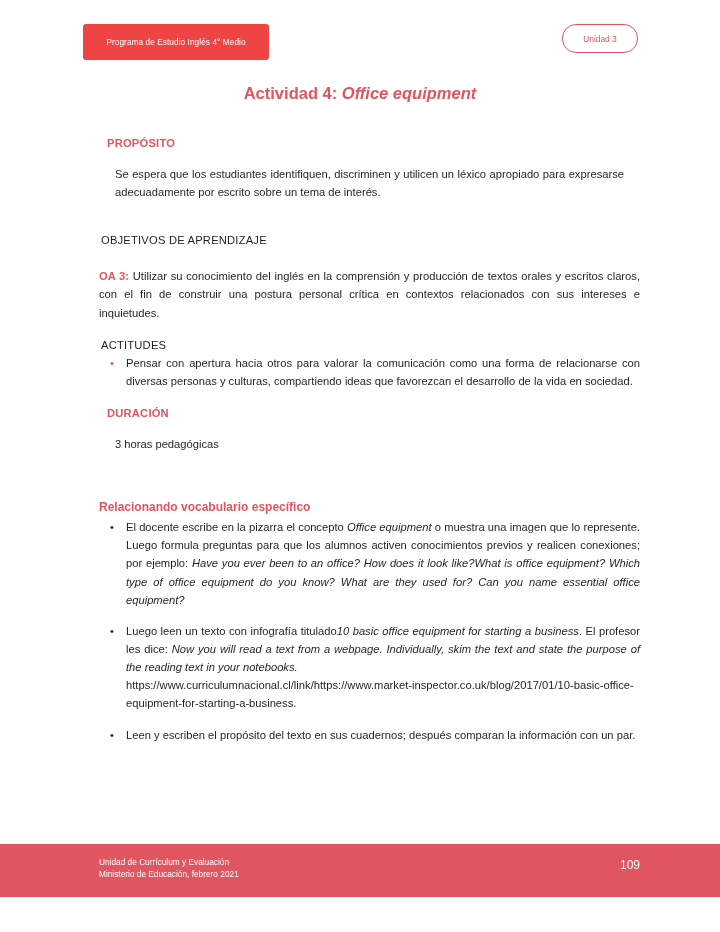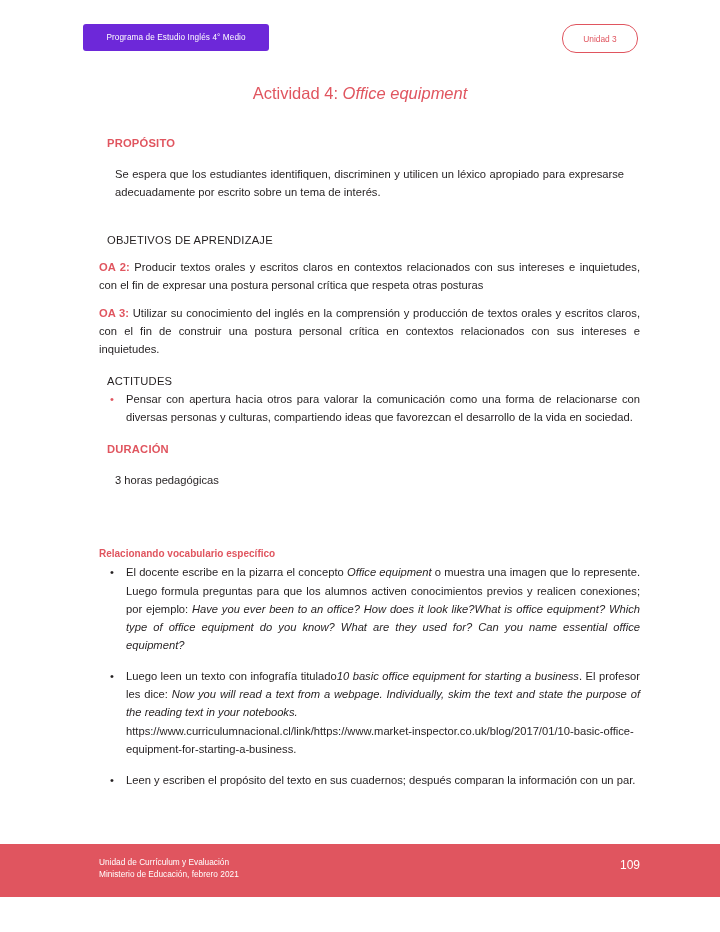--- a/index.html
+++ b/index.html
@@ -21,22 +21,22 @@
     height: 932px;
     box-sizing: border-box;
   }
 
   
   .header-bar {
     position: absolute;
     left: 83px;
     top: 24px;
     width: 186px;
-    height: 27px;
-    background: #6d28d9;
+    height: 36px;
+    background: #ef4444;
     border-radius: 3px;
     display: flex;
     align-items: center;
     justify-content: center;
   }
   .header-bar span {
     color: #ffffff;
     font-size: 8.2px;
     letter-spacing: 0.1px;
     white-space: nowrap;
@@ -61,21 +61,21 @@
   }
 
   
   .activity-title {
     position: absolute;
     left: 0;
     right: 0;
     top: 84px;
     text-align: center;
     font-size: 16.5px;
-    font-weight: normal;
+    font-weight: bold;
     color: #e0555f;
   }
   .activity-title .ital {
     font-style: italic;
   }
 
   
   .content {
     position: absolute;
     left: 99px;
@@ -88,21 +88,21 @@
     font-size: 11.2px;
     font-weight: bold;
     letter-spacing: 0.2px;
     margin: 0 0 3px 8px;
   }
   .sec-head-dark {
     color: #231f20;
     font-size: 11.2px;
     font-weight: normal;
     letter-spacing: 0.2px;
-    margin: 0 0 3px 8px;
+    margin: 0 0 3px 2px;
   }
   p.body {
     font-size: 11.2px;
     line-height: 1.62;
     margin: 16px;
     text-align: justify;
   }
   .gap-sm { height: 9px; }
   .gap-md { height: 17px; }
   .gap-lg { height: 22px; }
@@ -136,23 +136,23 @@
     left: 11px;
     top: 0;
     font-size: 11.2px;
     line-height: 1.62;
   }
   li.red-dot .bdot { color: #e0555f; }
   li.black-dot .bdot { color: #231f20; }
 
   .subhead-red {
     color: #e0555f;
-    font-size: 10px;
-    font-weight: bold;
-    margin: 12px 0 4px 0;
+    font-size: 12px;
+    font-weight: bold;
+    margin: 0 0 4px 0;
   }
   .ital { font-style: italic; }
   .li-space { margin-bottom: 13px !important; }
 
   
   .footer-bar {
     position: absolute;
     left: 0;
     bottom: 35px;
     width: 720px;
@@ -196,21 +196,20 @@
 
     <div class="sec-head">PROPÓSITO</div>
     <p class="body">Se espera que los estudiantes identifiquen, discriminen y utilicen un léxico apropiado para expresarse adecuadamente por escrito sobre un tema de interés.</p>
 
     <div class="gap-md"></div>
 
     <div class="sec-head-dark">OBJETIVOS DE APRENDIZAJE</div>
 
     <div class="gap-sm"></div>
 
-    <p class="oa-para"><span class="oa-label">OA 2:</span><span> Producir textos orales y escritos claros en contextos relacionados con sus intereses e inquietudes, con el fin de expresar una postura personal crítica que respeta otras posturas</span></p>
 
     <div class="gap-sm"></div>
 
     <p class="oa-para"><span class="oa-label">OA 3:</span><span> Utilizar su conocimiento del inglés en la comprensión y producción de textos orales y escritos claros, con el fin de construir una postura personal crítica en contextos relacionados con sus intereses e inquietudes.</span></p>
 
     <div class="gap-md"></div>
 
     <div class="sec-head-dark">ACTITUDES</div>
 
     <ul class="bullets">

